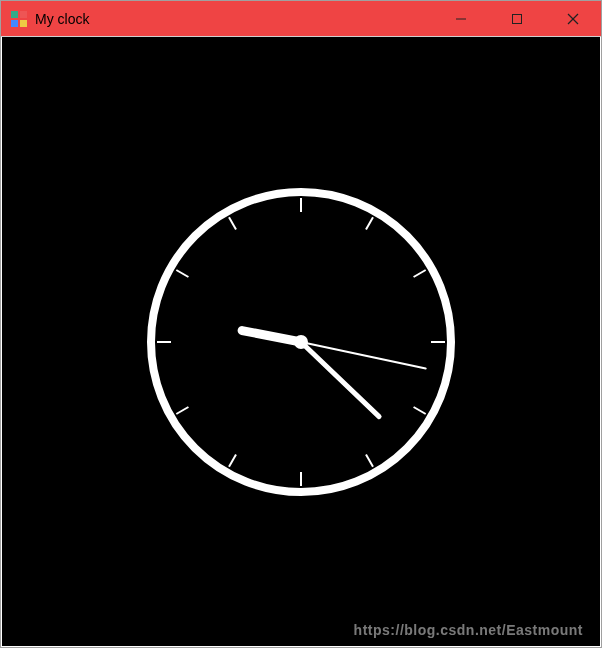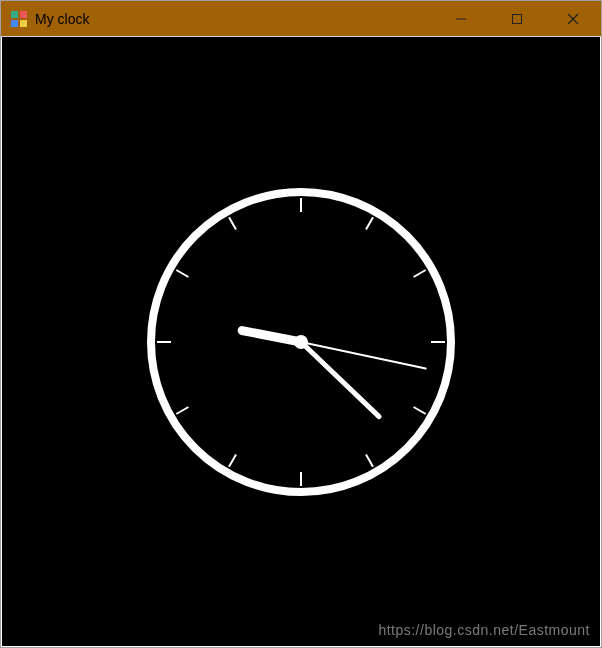--- a/index.html
+++ b/index.html
@@ -9,21 +9,21 @@
     height: 648px;
     background: #fff;
     font-family: "Segoe UI", Tahoma, sans-serif;
     font-size: 13px;
     color: #000;
     border: 1px solid #a0a0a0;
     position: relative;
   }
   .titlebar {
     height: 36px;
-    background: #a16207;
+    background: #ef4444;
     display: flex;
     align-items: center;
     border-bottom: 1px solid #d0d0d0;
   }
   .app-icon {
     width: 16px;
     height: 16px;
     margin: 0 8px 0 10px;
     display: inline-block;
     position: relative;
@@ -58,25 +58,26 @@
   }
   .clock-wrap {
     position: absolute;
     top: 50%; left: 50%;
     transform: translate(-50%, -50%);
     width: 320px; height: 320px;
   }
   .clock-wrap svg { width: 100%; height: 100%; }
   .watermark {
     position: absolute;
-    bottom: 8px; right: 10px;
+    bottom: 8px; right: 17px;
     color: rgba(220,220,220,0.55);
     font-size: 14px;
     font-family: Arial, sans-serif;
     letter-spacing: 0.5px;
+    font-weight: bold;
   }
 </style>
 </head>
 <body>
 
 <div class="titlebar">
   <span class="app-icon">
     <span class="a"></span>
       <span class="b"></span>
       <span class="c"></span>

